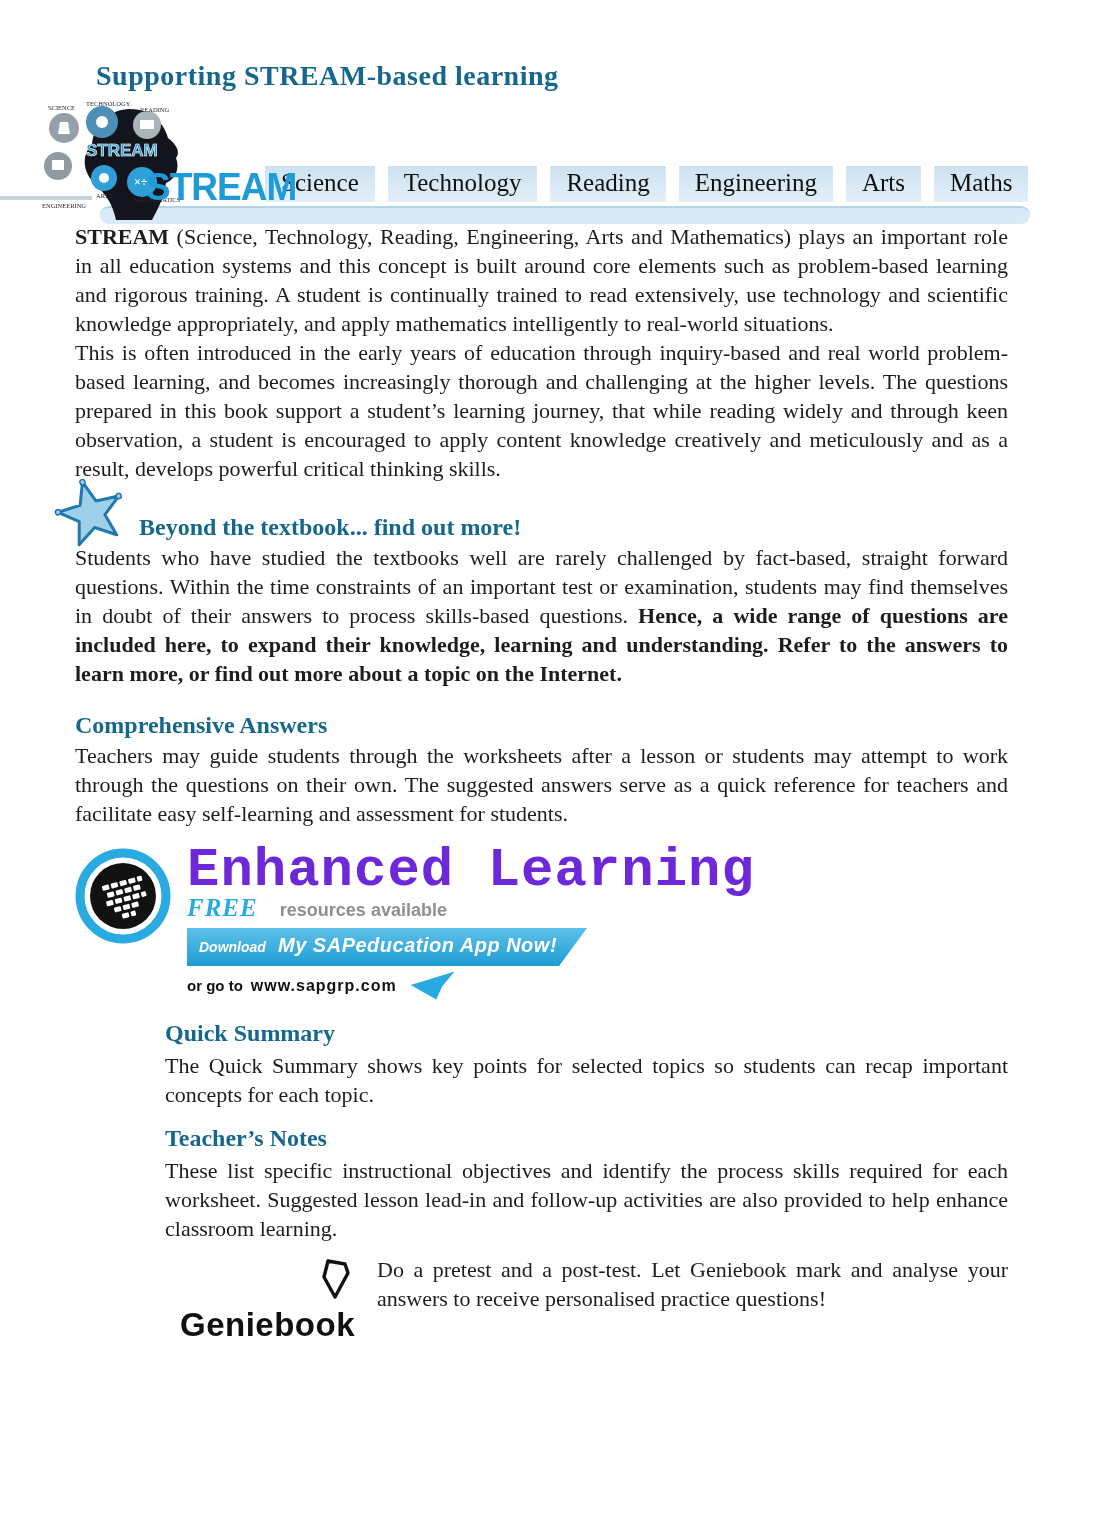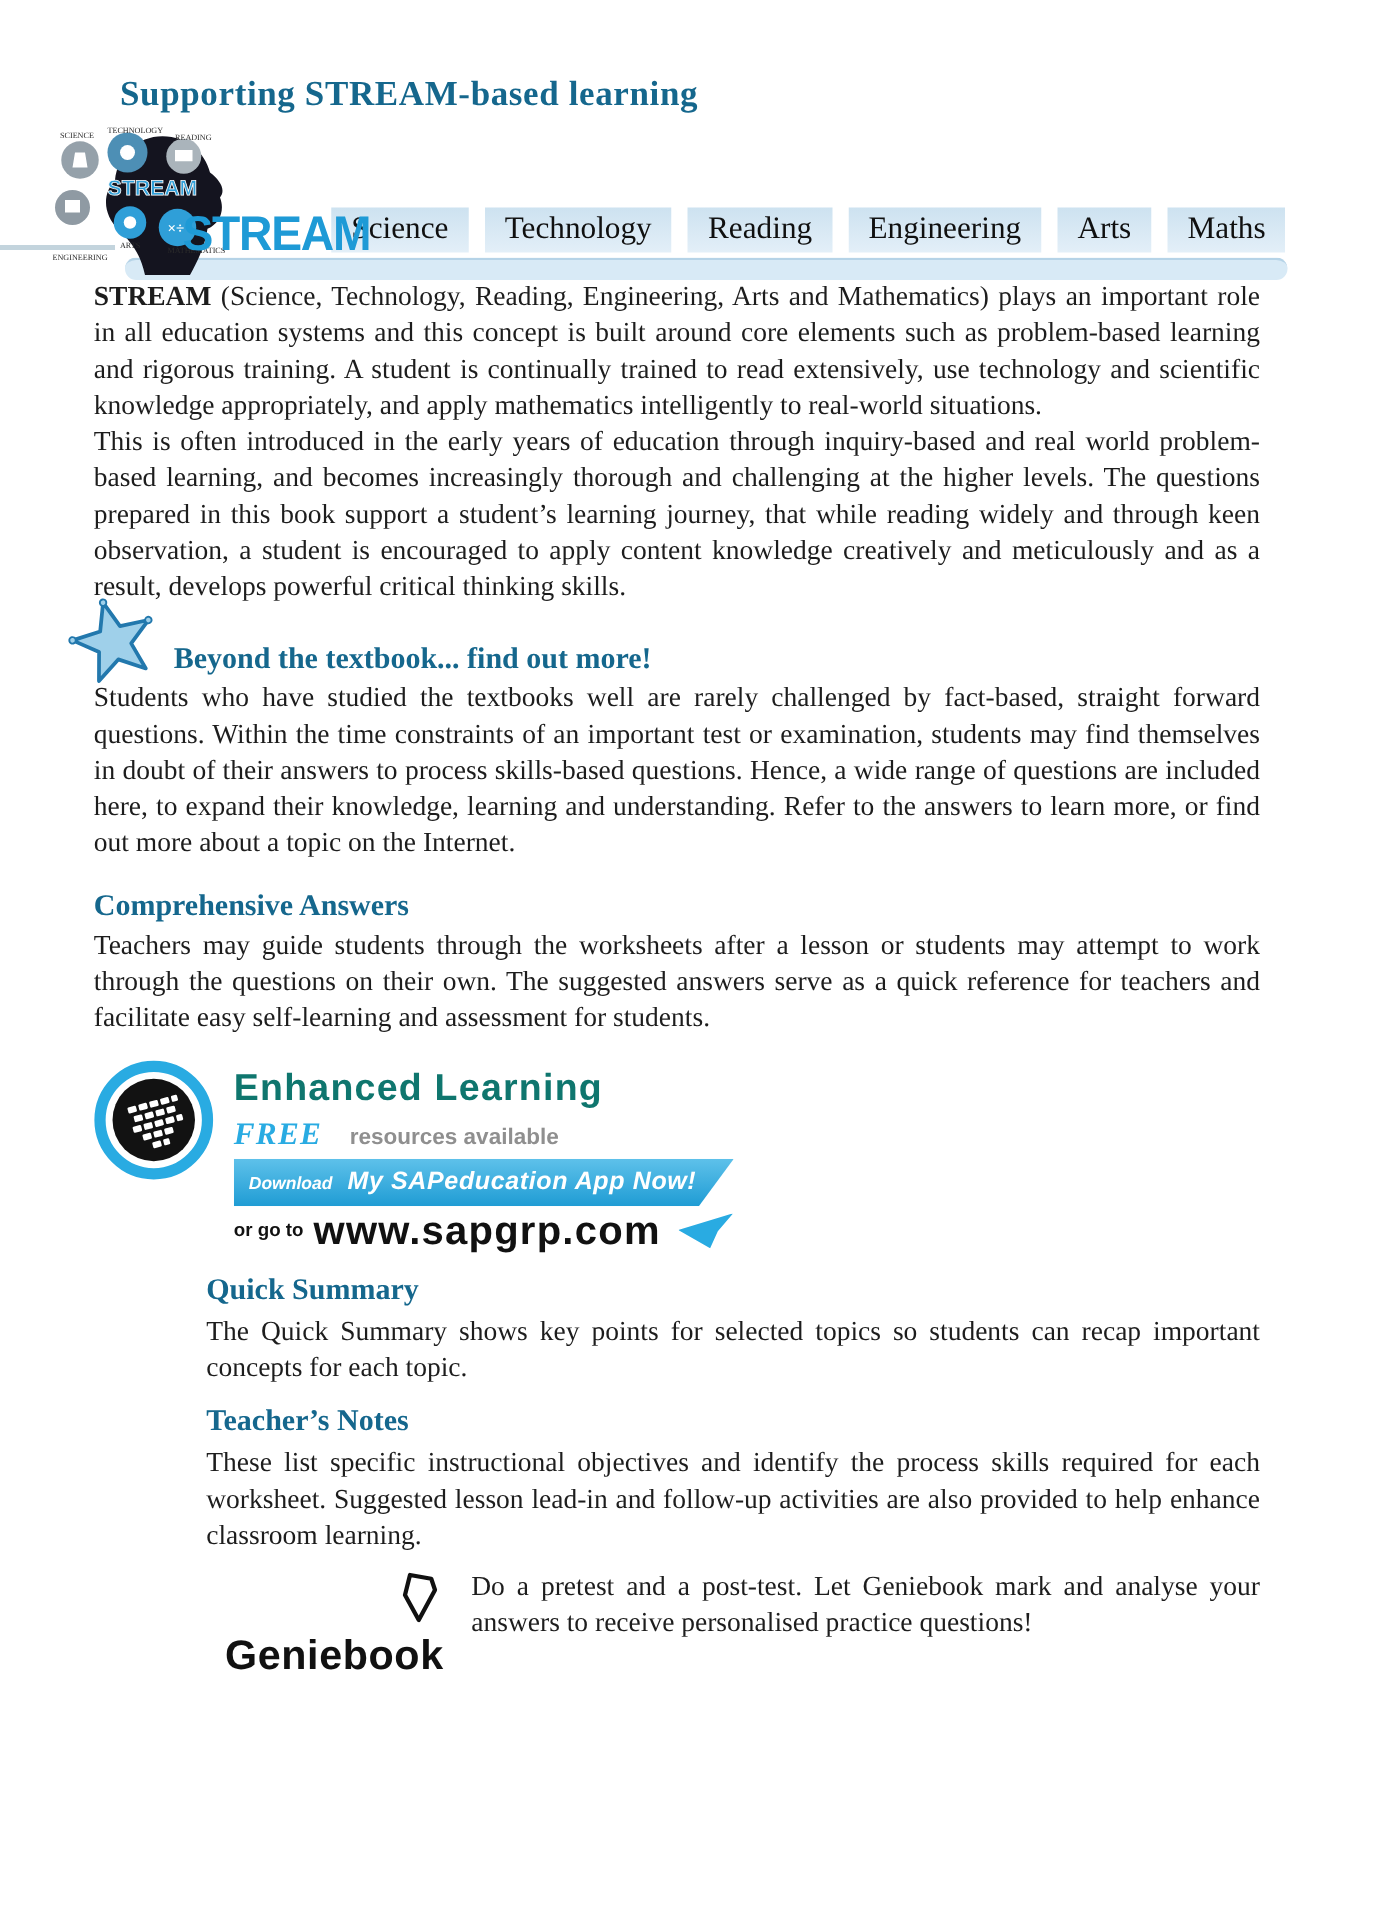--- a/index.html
+++ b/index.html
@@ -35,56 +35,56 @@
   }
   
   .content{
     position:absolute;left:75px;top:222px;width:933px;
     font-size:22px;line-height:29px;text-align:justify;
   }
   .content p{margin:0;}
   .p1{margin-top:4px;}
   .p2{margin-top:16px;}
   .lead-bold{font-weight:bold;}
-  .bold-run{font-weight:normal;}
+  .bold-run{font-weight:bold;}
   .section-heading{
     font-size:24px;font-weight:bold;color:#15678d;line-height:31px;text-align:left;
   }
   .beyond-row{
     display:flex;align-items:flex-end;gap:10px;margin-top:8px;height:52px;
     position:relative;
   }
   .star-wrap{margin-left:-22px;margin-bottom:-14px;}
   .p3{margin-top:2px;}
   .h-comp{margin-top:22px;}
   .p4{margin-top:4px;}
   
   .enhanced{display:flex;gap:16px;margin-top:20px;text-align:left;}
   .el-right{padding-top:2px;font-family:"Liberation Sans",sans-serif;}
   .el-title{
-    font-size:30px;font-weight:800;color:#0f766e;letter-spacing:1px;
-    line-height:42px;font-family:Liberation Sans, sans-serif;
+    font-size:54px;font-weight:800;color:#6d28d9;letter-spacing:1px;
+    line-height:42px;font-family:Liberation Mono, monospace;
   }
   .el-free{margin-top:3px;line-height:26px;}
   .free-word{
     font-family:"Liberation Serif",serif;font-style:italic;font-weight:bold;
     color:#29abe2;font-size:25px;letter-spacing:1px;
   }
   .free-rest{color:#8f8f8f;font-weight:bold;font-size:18px;margin-left:16px;}
   .el-banner{
     margin-top:5px;width:fit-content;
     background:linear-gradient(180deg,#5ec1ea,#1f9cd4);
     color:#fff;font-style:italic;padding:2px 30px 4px 12px;
     clip-path:polygon(0 0,100% 0,93% 100%,0 100%);
   }
   .banner-prefix{font-size:14px;font-weight:bold;margin-right:6px;}
   .banner-text{font-size:20px;font-weight:bold;letter-spacing:.5px;}
   .el-goto{margin-top:5px;color:#111;display:flex;align-items:center;}
   .goto-prefix{font-size:15px;font-weight:bold;margin-right:8px;}
-  .goto-url{font-size:32px;font-weight:800;letter-spacing:1px;}
+  .goto-url{font-size:16px;font-weight:800;letter-spacing:1px;}
   .pen-tail{
     display:inline-block;width:44px;height:28px;background:#29abe2;margin-left:14px;
     clip-path:polygon(100% 0,0 48%,58% 100%,72% 52%);
   }
   
   .indent{margin-left:90px;}
   .h-teach{margin-top:14px;}
   .h-quick{margin-top:18px;}
   .indent p{margin-top:2px;}
   

